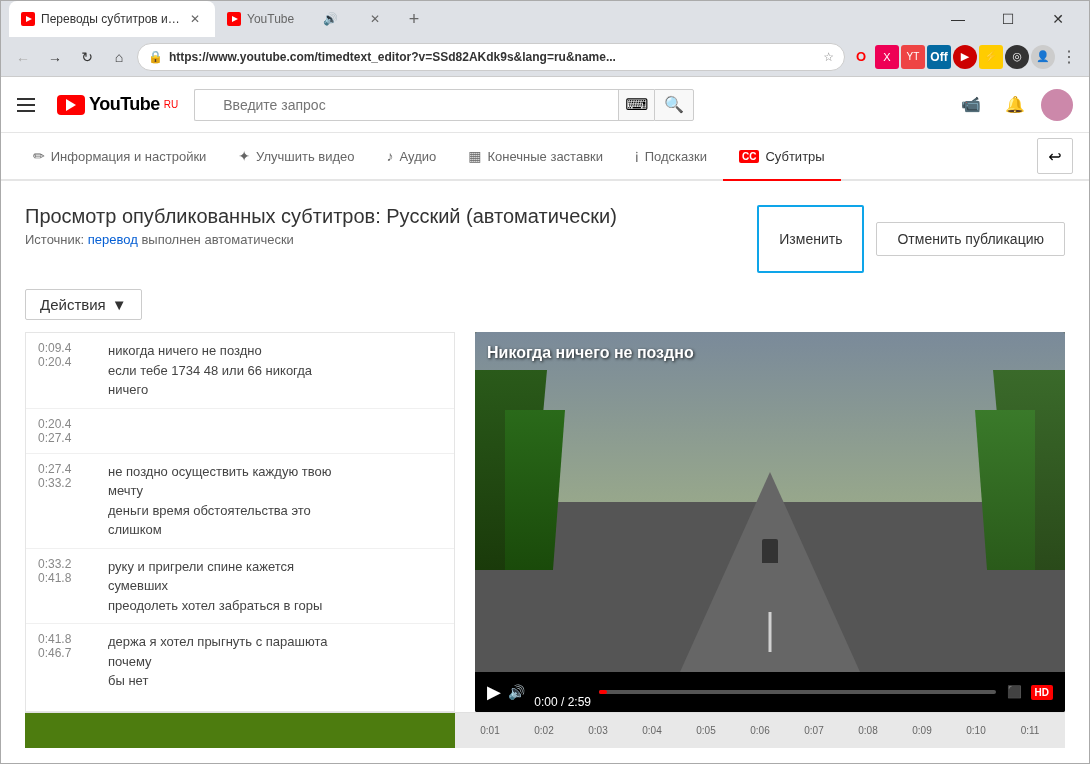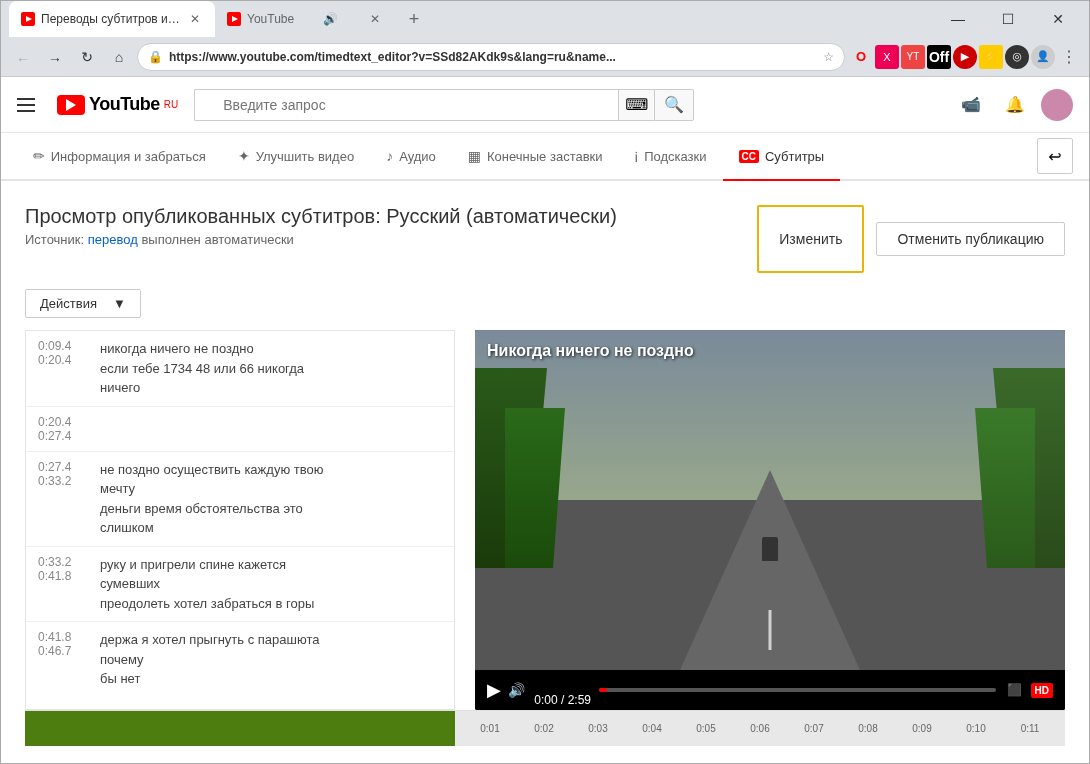--- a/index.html
+++ b/index.html
@@ -53,30 +53,30 @@
     .yt-nav-icon { font-size: 14px; }
     .yt-nav-back { margin-left: auto; width: 36px; height: 36px; display: flex; align-items: center; justify-content: center; cursor: pointer; border: 1px solid #ccc; border-radius: 2px; }
 
     
     .yt-content { background: #fff; padding: 24px 24px 0; flex: 1; overflow: hidden; }
     .subtitle-header { display: flex; align-items: flex-start; justify-content: space-between; margin-bottom: 8px; }
     .subtitle-title { font-size: 20px; font-weight: 400; color: #333; }
     .subtitle-source { font-size: 13px; color: #666; margin-top: 4px; }
     .subtitle-source a { color: #065fd4; text-decoration: none; }
     .subtitle-actions { display: flex; gap: 12px; align-items: center; }
-    .btn-izm { padding: 24px 20px; background: #fff; border: 2px solid #eab308; color: #333; font-size: 14px; cursor: pointer; border-radius: 2px; font-weight: 500; }
+    .btn-izm { padding: 24px 20px; background: #fff; border: 2px solid #0ea5e9; color: #333; font-size: 14px; cursor: pointer; border-radius: 2px; font-weight: 500; }
     .btn-cancel { padding: 8px 20px; background: #fff; border: 1px solid #ccc; color: #333; font-size: 14px; cursor: pointer; border-radius: 2px; }
 
     .actions-row { margin: 16px 0 12px; }
-    .btn-actions { padding: 6px 14px; background: #fff; border: 1px solid #ccc; color: #333; font-size: 13px; cursor: pointer; border-radius: 2px; display: flex; align-items: center; gap: 16px; }
+    .btn-actions { padding: 6px 14px; background: #fff; border: 1px solid #ccc; color: #333; font-size: 15px; cursor: pointer; border-radius: 2px; display: flex; align-items: center; gap: 6px; }
 
     
     .content-split { display: flex; gap: 20px; height: 380px; }
     .subtitle-list { width: 430px; overflow-y: auto; border: 1px solid #e5e5e5; }
-    .subtitle-row { display: flex; padding: 8px 12px; gap: 12px; border-bottom: 1px solid #f0f0f0; }
+    .subtitle-row { display: flex; padding: 8px 12px; gap: 20px; border-bottom: 1px solid #f0f0f0; }
     .subtitle-row:last-child { border-bottom: none; }
     .sub-times { width: 50px; flex-shrink: 0; }
     .sub-time { font-size: 12px; color: #888; display: block; }
     .sub-text { font-size: 13px; color: #444; line-height: 1.5; }
 
     
     .video-player { flex: 1; background: #000; border-radius: 2px; position: relative; overflow: hidden; }
     .video-bg { width: 100%; height: calc(100% - 40px); background: #2a3a2a; position: relative; overflow: hidden; }
     .video-title-overlay { position: absolute; top: 12px; left: 12px; color: #fff; font-size: 16px; font-weight: 700; text-shadow: 1px 1px 3px rgba(0,0,0,0.8); }
     
@@ -139,21 +139,21 @@
     <div class="nav-btn">⌂</div>
     <div class="url-bar">
       <span style="color:#888;font-size:12px;">🔒</span>
       <span class="url-text">https://www.youtube.com/timedtext_editor?v=SSd82AKdk9s&amp;lang=ru&amp;name...</span>
       <span style="color:#888;cursor:pointer;">☆</span>
     </div>
     <div class="browser-actions">
       <div class="br-icon" style="color:#f00;font-weight:700;font-size:13px;">O</div>
       <div class="br-icon" style="background:#e05;color:#fff;font-size:11px;border-radius:3px;">X</div>
       <div class="br-icon" style="background:#e44;color:#fff;font-size:10px;border-radius:3px;">YT</div>
-      <div class="br-icon" style="background:#000000;color:#fff;font-size:14px;border-radius:3px;font-weight:700;">Off</div>
+      <div class="br-icon" style="background:#0369a1;color:#fff;font-size:12px;border-radius:3px;font-weight:700;">Off</div>
       <div class="br-icon" style="background:#c00;color:#fff;font-size:11px;border-radius:50%;">▶</div>
       <div class="br-icon" style="background:#fc0;color:#fff;font-size:11px;border-radius:3px;">⚡</div>
       <div class="br-icon" style="background:#333;color:#fff;font-size:11px;border-radius:50%;">◎</div>
       <div class="br-icon" style="background:#ccc;font-size:11px;border-radius:50%;">👤</div>
       <div class="br-icon" style="font-size:16px;color:#555;">⋮</div>
     </div>
   </div>
 
   <div class="yt-header">
     <div class="yt-menu">
@@ -176,21 +176,21 @@
     <div class="yt-header-actions">
       <div class="yt-action-btn">📹</div>
       <div class="yt-action-btn">🔔</div>
       <div class="yt-avatar"></div>
     </div>
   </div>
 
   <div class="yt-nav">
     <div class="yt-nav-item">
       <span class="yt-nav-icon">✏</span>
-      <span>Информация и забраться</span>
+      <span>Информация и настройки</span>
     </div>
     <div class="yt-nav-item">
       <span class="yt-nav-icon">✦</span>
       <span>Улучшить видео</span>
     </div>
     <div class="yt-nav-item">
       <span class="yt-nav-icon">♪</span>
       <span>Аудио</span>
     </div>
     <div class="yt-nav-item">

